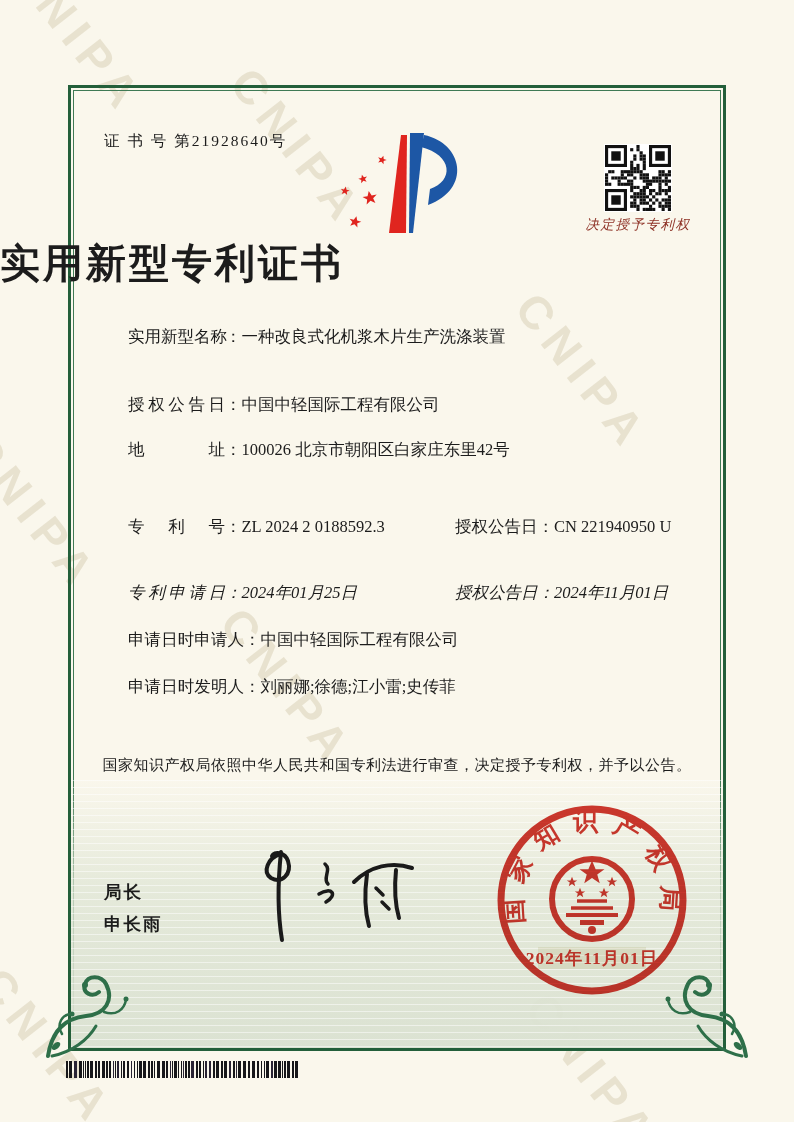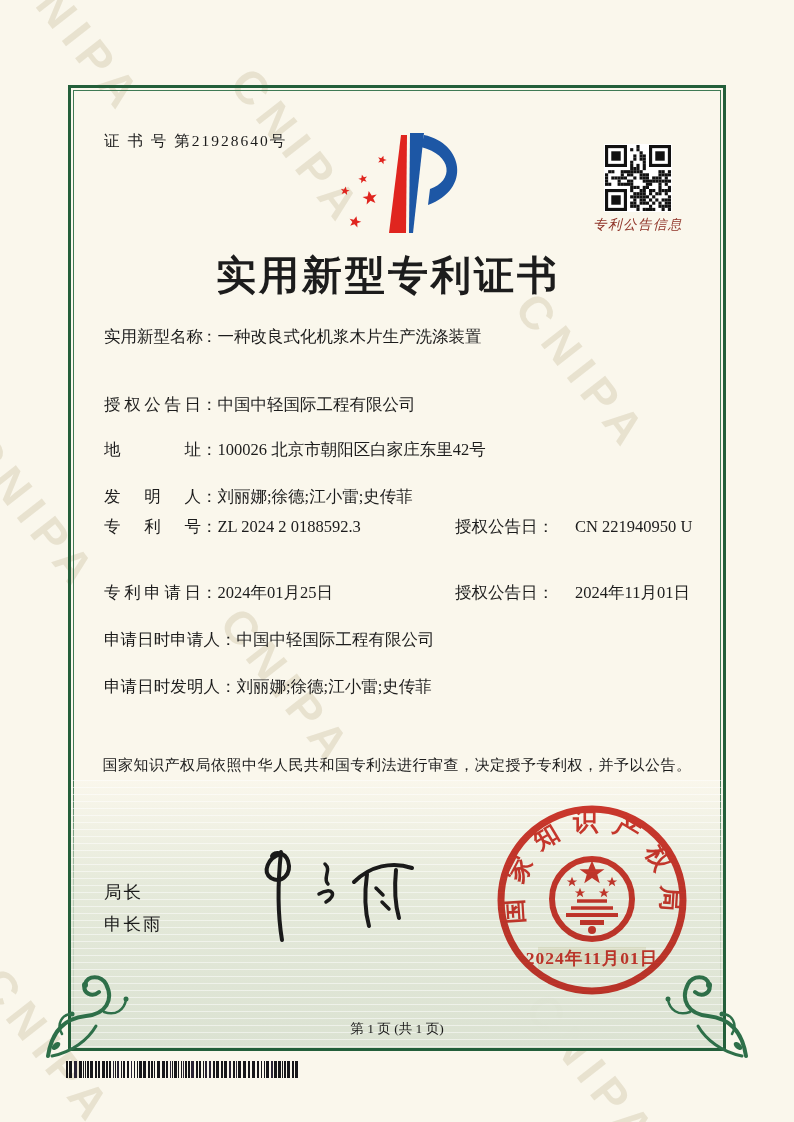--- a/index.html
+++ b/index.html
@@ -33,34 +33,34 @@
   .flourish{position:absolute; z-index:2;}
   
   .cert-no{position:absolute; left:104px; top:131px; font-size:15.5px; letter-spacing:2px; z-index:2;}
   .logo{position:absolute; left:332px; top:131px; z-index:2;}
   .qr{position:absolute; left:604px; top:144px; z-index:2; background:#fff; padding:1px;}
   .qr-caption{
     position:absolute; left:583px; top:216px; width:110px; text-align:center;
     font-size:13.5px; letter-spacing:1.5px; font-style:italic; color:#8e3226; z-index:2;
   }
   .title{
-    position:absolute; left:0; top:236px; width:776px; text-align:center;
-    font-size:40px; font-weight:bold; letter-spacing:3px; z-index:2;margin-top:12px;
+    position:absolute; left:0; top:236px; width:776px; text-align:left;
+    font-size:40px; font-weight:bold; letter-spacing:3px; z-index:2;
   }
   
   .row{position:absolute; left:104px; width:600px; font-size:16.5px; white-space:nowrap; z-index:2;}
-  .lbl{display:inline-block; width:97px; text-align:justify; text-align-last:justify; vertical-align:top;}
+  .lbl{display:inline-block; width:97px; text-align:justify; text-align-last:justify; vertical-align:top;margin-left:24px;}
   .lbl.w7{width:116px;}
   .val{}
   .col2{position:absolute; left:351px; top:0;}
-  .col2 .val{margin-left:21px;text-align:center;}
+  .col2 .val{margin-left:0;text-align:center;}
   
   .stmt{position:absolute; left:80px; width:634px; text-align:center; font-size:15px; letter-spacing:0.5px; z-index:2;}
   
-  .signer{position:absolute; left:104px; z-index:2; font-family:"Liberation Sans","DejaVu Sans",sans-serif; font-size:17.5px; letter-spacing:2px;}
+  .signer{position:absolute; left:104px; z-index:2; font-family:"Liberation Sans","DejaVu Sans",sans-serif; font-size:17.5px; letter-spacing:2px;font-weight:bold;}
   .signature{position:absolute; left:222px; top:840px; z-index:2;}
   .seal{position:absolute; left:492px; top:800px; z-index:3; mix-blend-mode:multiply; opacity:0.95;}
   .footer{position:absolute; left:0; top:1020px; width:794px; text-align:center; font-size:13.5px; z-index:2;}
   .barcode{position:absolute; left:66px; top:1061px; z-index:2;}
 </style>
 </head>
 <body>
 
 <div class="page">
 
@@ -274,41 +274,38 @@
       <rect x="57" y="57" width="3" height="3" fill="#111"></rect>
       <rect x="60" y="57" width="3" height="3" fill="#111"></rect>
       <rect x="30" y="60" width="3" height="3" fill="#111"></rect>
       <rect x="36" y="60" width="3" height="3" fill="#111"></rect>
       <rect x="39" y="60" width="3" height="3" fill="#111"></rect>
       <rect x="42" y="60" width="3" height="3" fill="#111"></rect>
       <rect x="45" y="60" width="3" height="3" fill="#111"></rect>
       <rect x="54" y="60" width="3" height="3" fill="#111"></rect>
       <rect x="60" y="60" width="3" height="3" fill="#111"></rect>
     </svg>
-  <div class="qr-caption">专利公告信息</div>
+  <div class="qr-caption">决定授予专利权</div>
 
   <div class="title">实用新型专利证书</div>
 
   <div class="row" style="top:326px;">
     <span class="lbl">实用新型名称</span><span>：</span><span class="val">一种改良式化机浆木片生产洗涤装置</span>
   </div>
   <div class="row" style="top:394px;">
     <span class="lbl">授权公告日</span><span>：</span><span class="val">中国中轻国际工程有限公司</span>
   </div>
   <div class="row" style="top:439px;">
     <span class="lbl">地址</span><span>：</span><span class="val">100026 北京市朝阳区白家庄东里42号</span>
-  </div>
-  <div class="row" style="top:486px;">
-    <span class="lbl">发明人</span><span>：</span><span class="val">刘丽娜;徐德;江小雷;史传菲</span>
   </div>
   <div class="row" style="top:516px;">
     <span class="lbl">专利号</span><span>：</span><span class="val">ZL 2024 2 0188592.3</span>
     <span class="col2"><span>授权公告日</span><span>：</span><span class="val">CN 221940950 U</span></span>
   </div>
-  <div class="row" style="top:582px;">
+  <div class="row" style="top:582px;font-style:italic;">
     <span class="lbl">专利申请日</span><span>：</span><span class="val">2024年01月25日</span>
     <span class="col2"><span>授权公告日</span><span>：</span><span class="val">2024年11月01日</span></span>
   </div>
   <div class="row" style="top:629px;">
     <span class="lbl w7">申请日时申请人</span><span>：</span><span class="val">中国中轻国际工程有限公司</span>
   </div>
   <div class="row" style="top:676px;">
     <span class="lbl w7">申请日时发明人</span><span>：</span><span class="val">刘丽娜;徐德;江小雷;史传菲</span>
   </div>
 
@@ -354,21 +351,20 @@
         <path d="M79,108 h42" fill="none"></path>
         <rect x="74" y="113" width="52" height="4" stroke="none"></rect>
         <rect x="88" y="120" width="24" height="5" stroke="none"></rect>
         <circle cx="100" cy="130" r="4" stroke="none"></circle>
       </g>
     </g>
     <rect x="46" y="147" width="108" height="22" fill="#f3f1e4"></rect>
     <text x="100" y="164" font-size="17.5" font-weight="bold" fill="#cf2e24" text-anchor="middle" letter-spacing="1">2024年11月01日</text>
   </svg>
 
-  <div class="footer">第 1 页 (共 1 页)</div>
   <svg class="barcode" width="238" height="17" viewBox="0 0 238 17">
       <rect x="0" y="0" width="2" height="17" fill="#17171a"></rect>
       <rect x="3" y="0" width="3" height="17" fill="#17171a"></rect>
       <rect x="8" y="0" width="3" height="17" fill="#2a2435"></rect>
       <rect x="13" y="0" width="3" height="17" fill="#17171a"></rect>
       <rect x="17" y="0" width="1" height="17" fill="#17171a"></rect>
       <rect x="19" y="0" width="1" height="17" fill="#17171a"></rect>
       <rect x="21" y="0" width="2" height="17" fill="#17171a"></rect>
       <rect x="24" y="0" width="3" height="17" fill="#17171a"></rect>
       <rect x="29" y="0" width="2" height="17" fill="#17171a"></rect>

